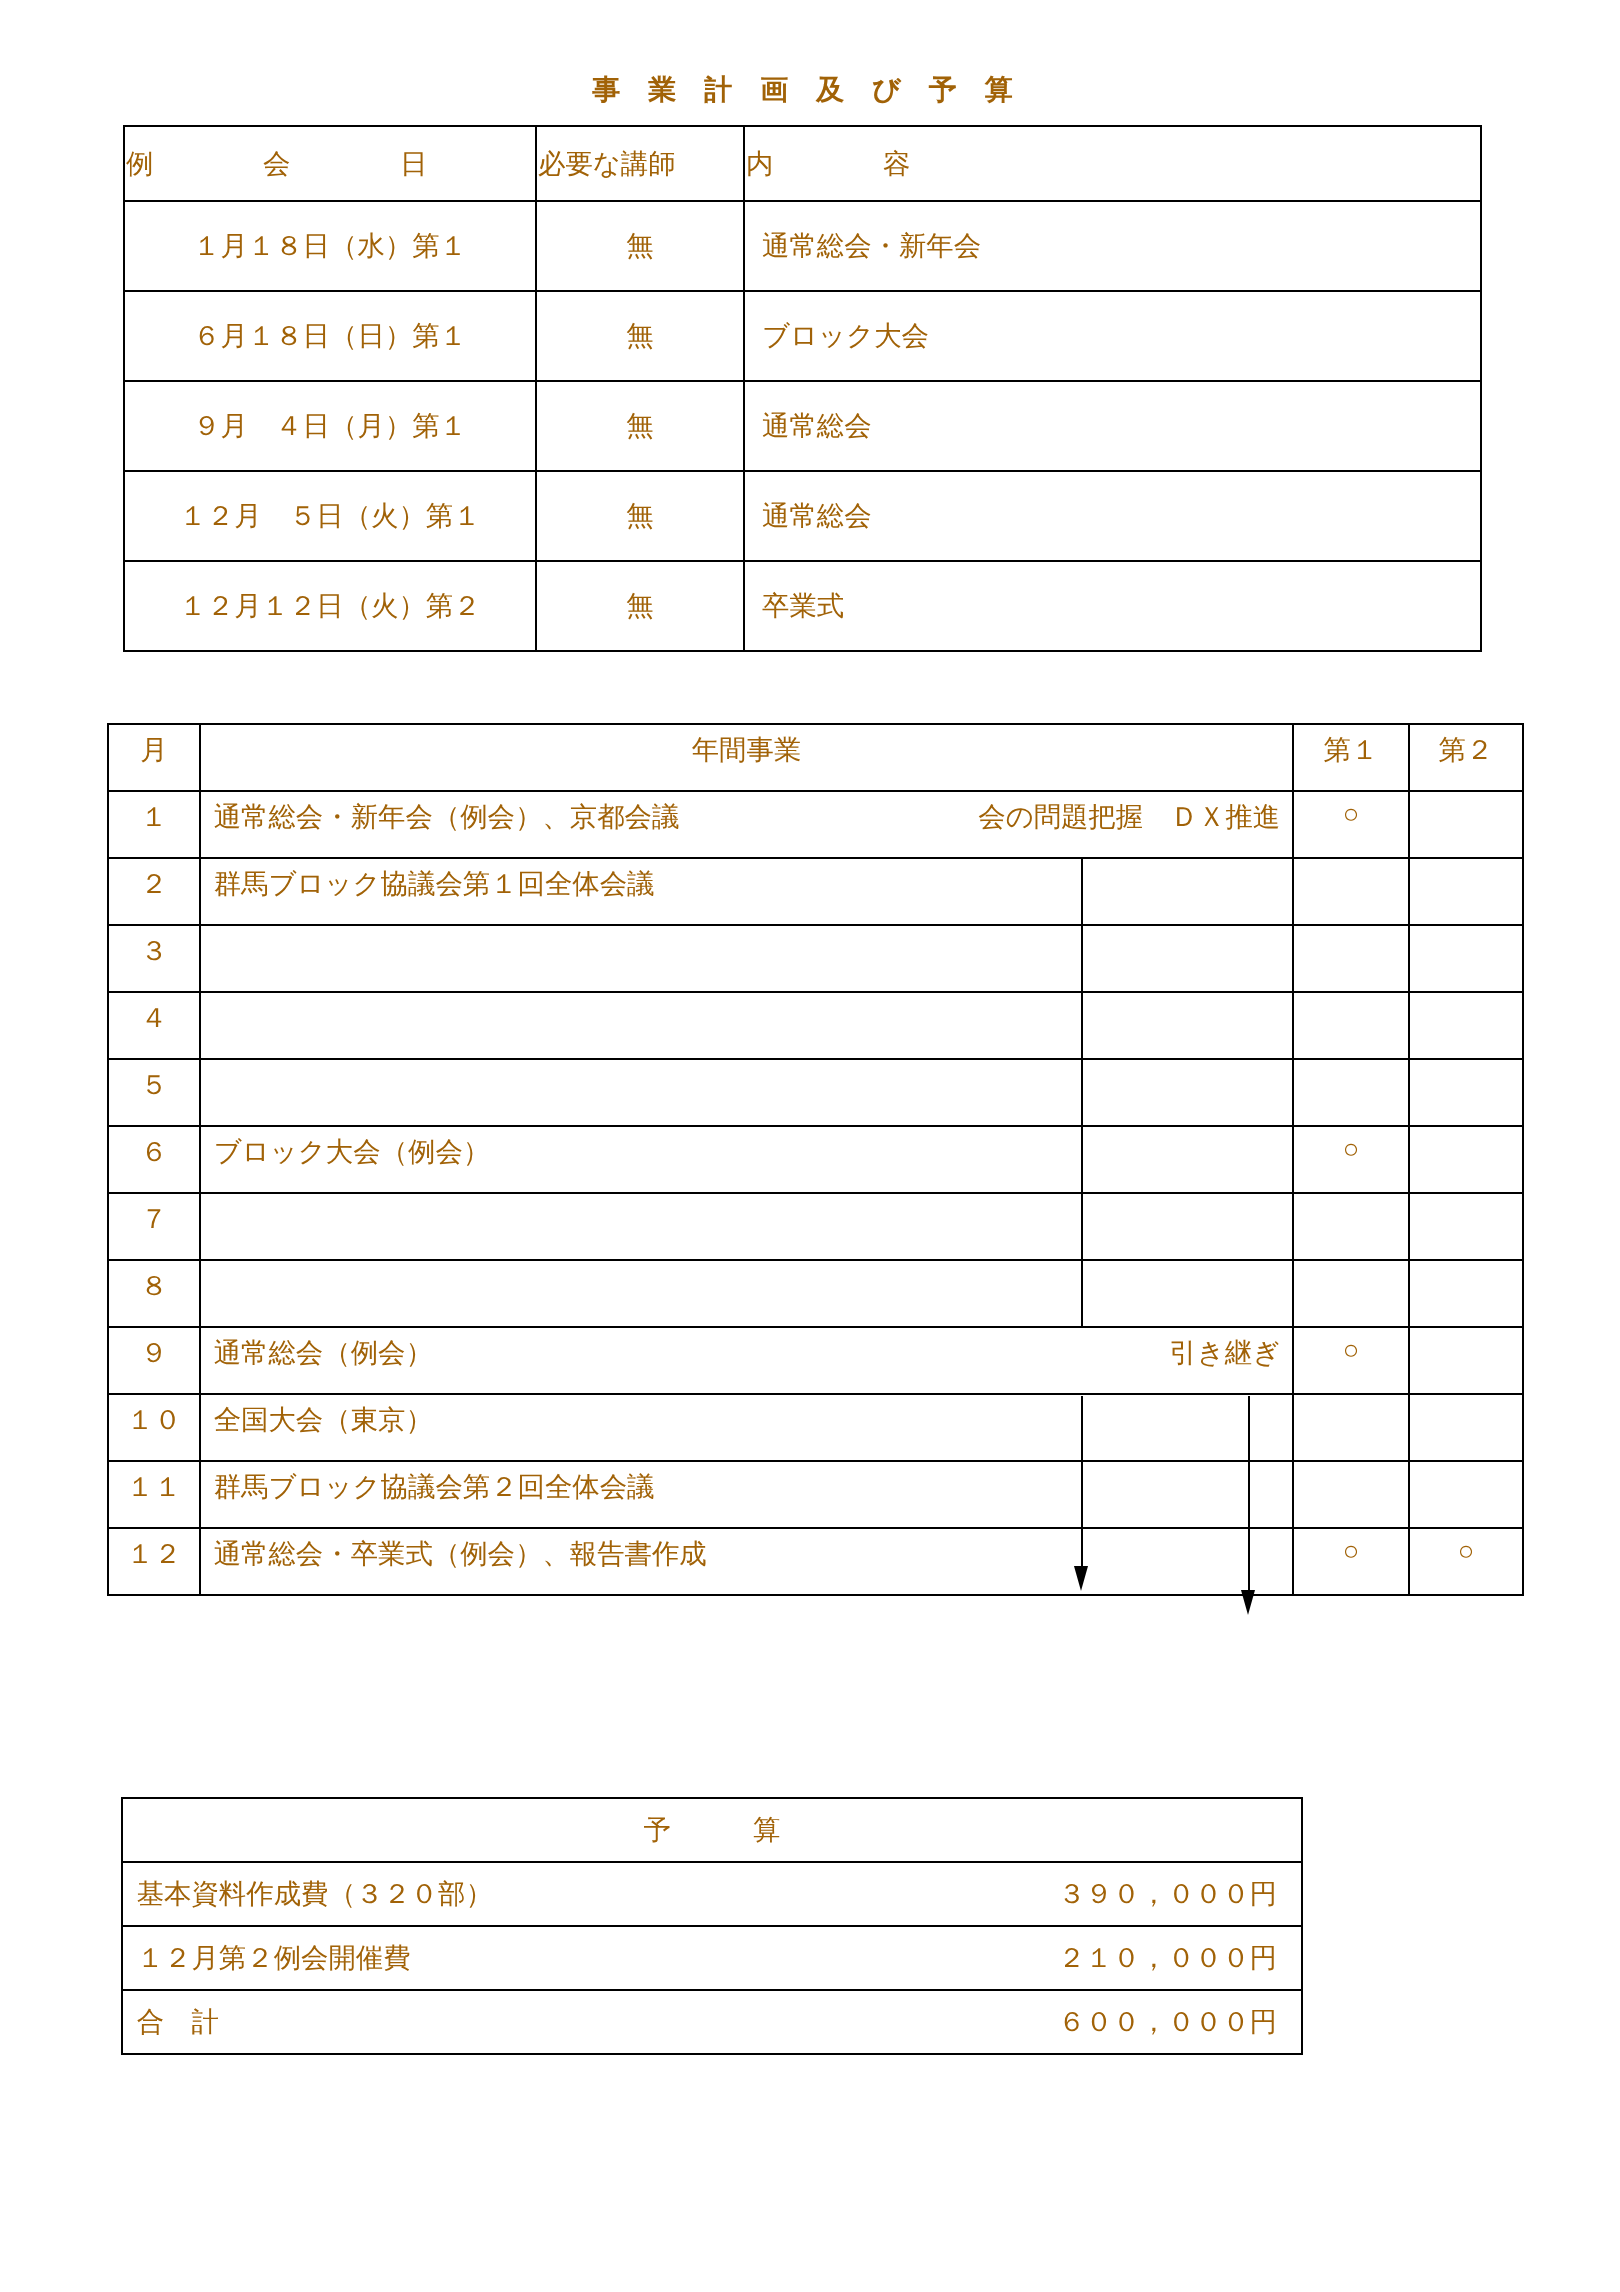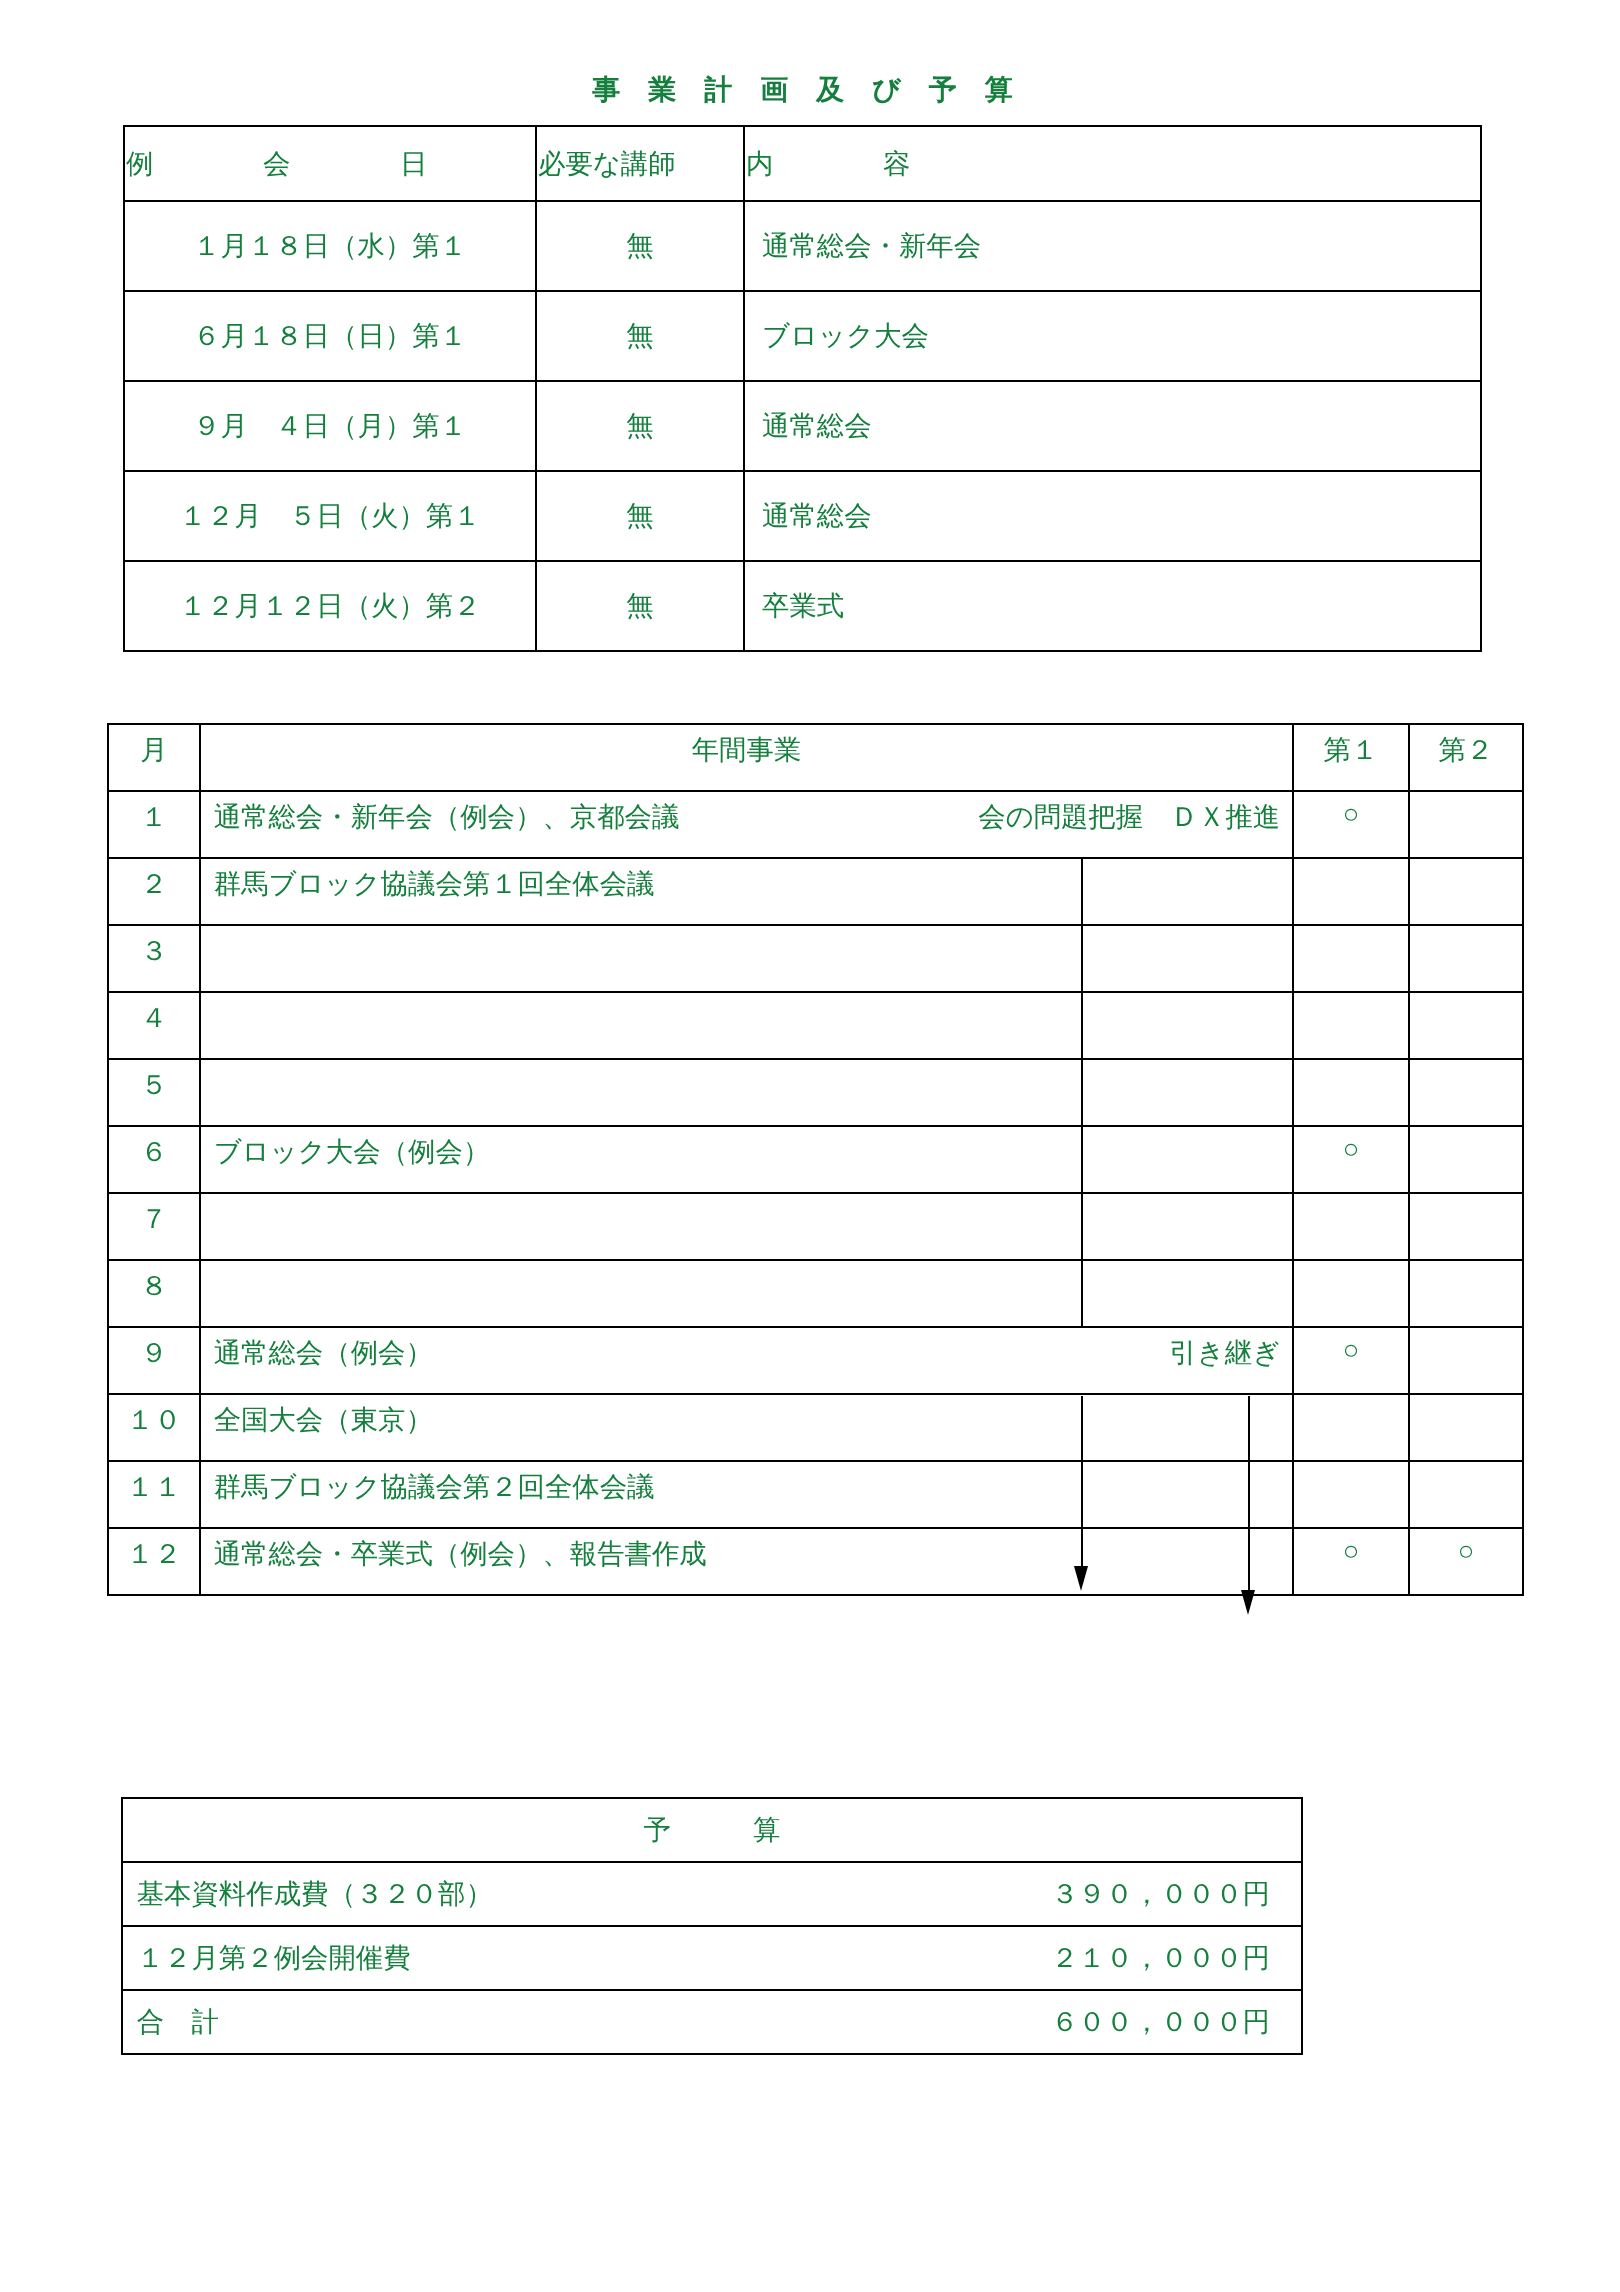--- a/index.html
+++ b/index.html
@@ -1,21 +1,21 @@
 <!DOCTYPE html>
 <html><head>
 <meta charset="utf-8">
 <style>
   html, body { margin: 0; padding: 0; background: #ffffff; }
   .page {
     position: relative;
     width: 1620px;
     height: 2293px;
     background: #ffffff;
-    color: #15803d;
+    color: #a16207;
     font-family: "Liberation Serif", "DejaVu Serif", serif;
     overflow: hidden;
   }
   .title {
     position: absolute;
     top: 73px;
     left: 123px;
     width: 1359px;
     margin: 0;
     text-align: center;
@@ -58,21 +58,21 @@
   .t2 .biz .biz-inner { display: flex; justify-content: space-between; }
   .t2 .mark { text-align: center; }
   
   .t3 { left: 121px; top: 1797px; width: 1182px; }
   .t3 tr { height: 64px; }
   .t3 tr.head { height: 64px; }
   .t3 td { vertical-align: middle; }
   .t3 .bhead { text-align: center; }
   .t3 .brow .brow-inner {
     display: flex; justify-content: space-between;
-    padding-left: 12.7px; padding-right: 30px;
+    padding-left: 12.7px; padding-right: 23px;
   }
   
   .vline { position: absolute; width: 2px; background: #000; }
   .divider       { left: 1081px; top: 858px;  height: 470px; }
   .arrow-line-1  { left: 1081px; top: 1396px; height: 173px; }
   .arrow-line-2  { left: 1248px; top: 1396px; height: 196px; }
   .arrow-head {
     position: absolute; width: 0; height: 0;
     border-left: 7.8px solid transparent;
     border-right: 7.8px solid transparent;

